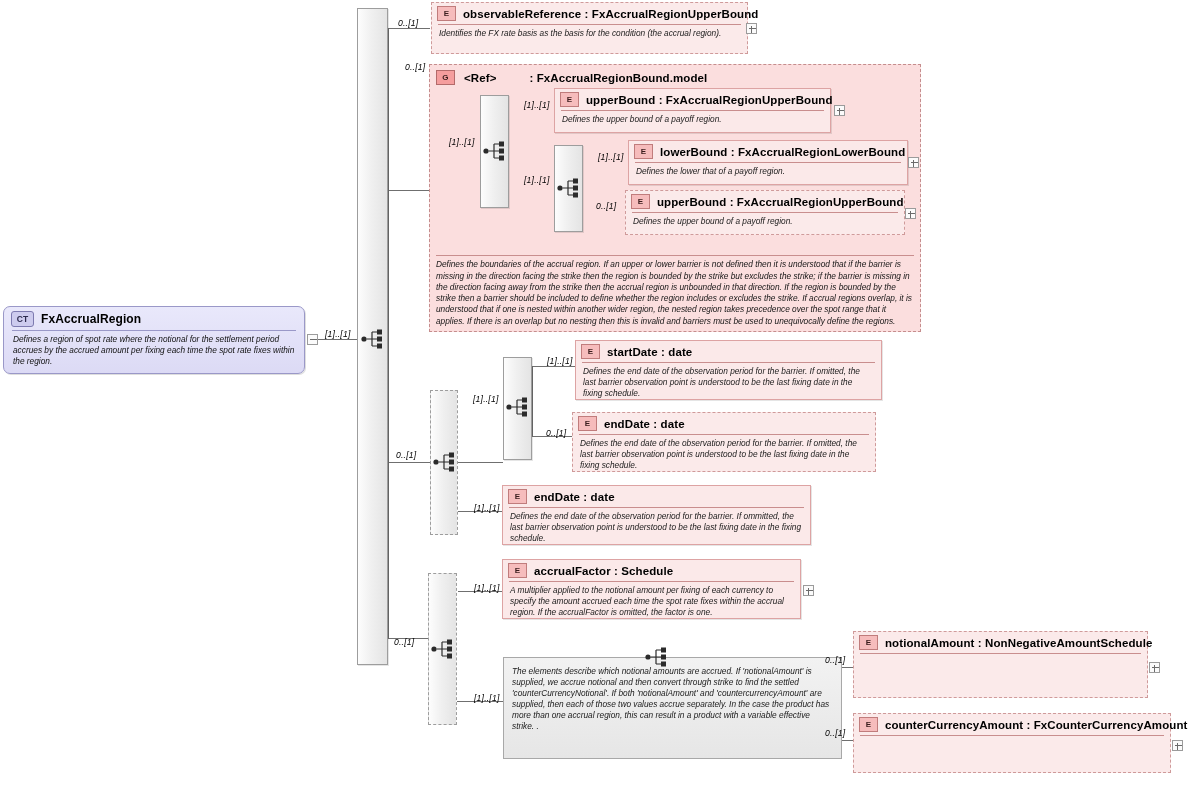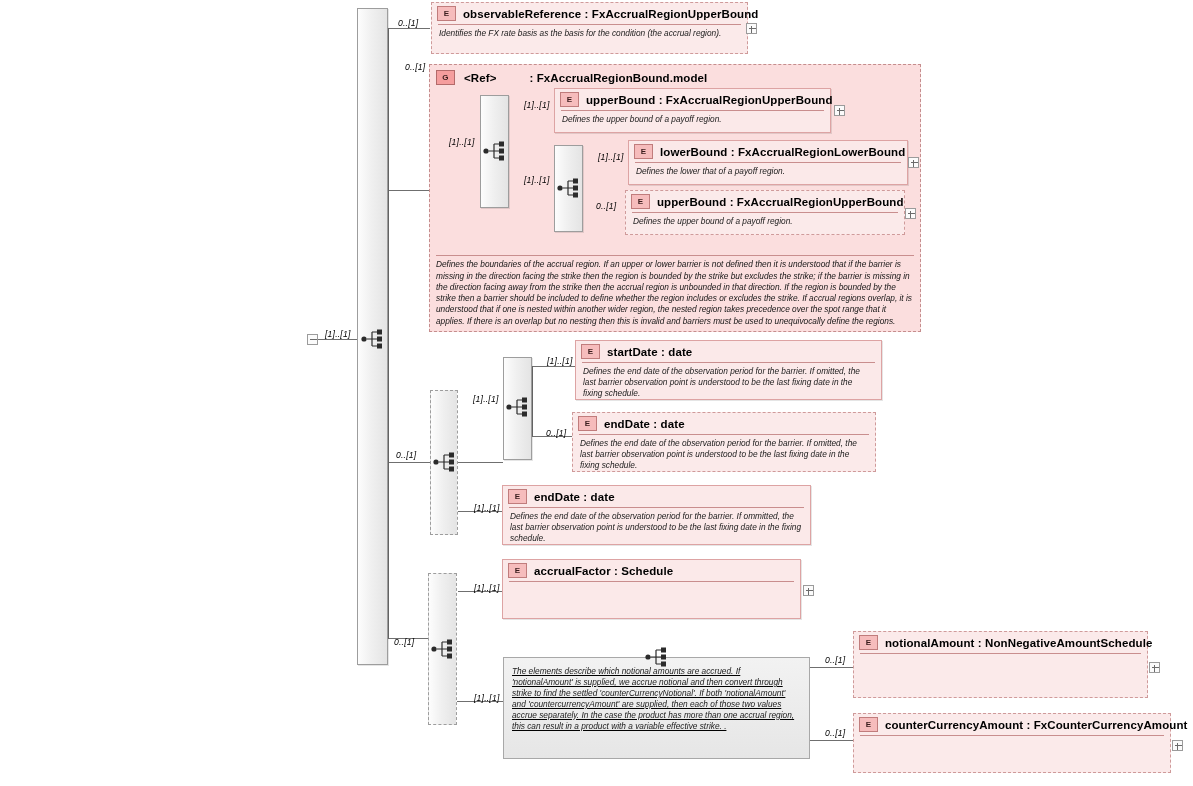--- a/index.html
+++ b/index.html
@@ -141,20 +141,28 @@
   <div class="ln v" style="left:430px;top:462px;height:49px;"></div>
   <div class="ln h" style="left:430px;top:511px;width:72px;"></div>
 
   <div class="ln h" style="left:458px;top:591px;width:45px;"></div>
   <div class="ln v" style="left:430px;top:591px;height:110px;"></div>
   <div class="ln h" style="left:430px;top:701px;width:73px;"></div>
 
   <div class="ln h" style="left:810px;top:667px;width:47px;"></div>
   <div class="ln h" style="left:810px;top:740px;width:47px;"></div>
 
+  <div class="node ct" style="left:3px;top:306px;width:302px;height:68px;">
+    <div class="hdr">
+      <span class="badge">CT</span>
+      <span>FxAccrualRegion</span>
+    </div>
+    <div class="sep"></div>
+    <div class="doc">Defines a region of spot rate where the notional for the settlement period accrues by the accrued amount per fixing each time the spot rate fixes within the region.</div>
+  </div>
   <div class="exp minus" style="left:307px;top:334px;"></div>
   <div class="card" style="left:325px;top:329px;">[1]..[1]</div>
 
   <div class="bar solid" style="left:357px;top:8px;width:31px;height:657px;"></div>
   <div class="seq" style="left:361px;top:328px;">
     <svg width="26" height="22" viewBox="0 0 26 22">
       <circle cx="3" cy="11" r="2.6" fill="#2b2b2b"></circle>
       <path d="M5.6 11 H11 M11 4 V18 M11 4 H16 M11 11 H16 M11 18 H16" stroke="#2b2b2b" stroke-width="1.2" fill="none"></path>
       <rect x="16" y="1.5" width="5" height="5" fill="#2b2b2b"></rect>
       <rect x="16" y="8.5" width="5" height="5" fill="#2b2b2b"></rect>
@@ -306,25 +314,26 @@
   </div>
   <div class="card" style="left:394px;top:637px;">0..[1]</div>
 
   <div class="card" style="left:474px;top:583px;">[1]..[1]</div>
   <div class="node el solid" style="left:502px;top:559px;width:299px;height:60px;">
     <div class="hdr">
       <span class="badge">E</span>
       <span>accrualFactor : Schedule</span>
     </div>
     <div class="sep"></div>
+    <div class="doc">A multiplier applied to the notional amount per fixing of each currency to specify the amount accrued each time the spot rate fixes within the accrual region. If the accrualFactor is omitted, the factor is one.</div>
   </div>
   <div class="exp plus" style="left:803px;top:585px;"></div>
 
   <div class="card" style="left:474px;top:693px;">[1]..[1]</div>
-  <div class="node greybox" style="left:503px;top:657px;width:307px;height:102px;text-decoration:underline;">
+  <div class="node greybox" style="left:503px;top:657px;width:339px;height:102px;">
     <div class="doc" style="padding:8px 8px 4px 8px;">The elements describe which notional amounts are accrued. If 'notionalAmount' is supplied, we accrue notional and then convert through strike to find the settled 'counterCurrencyNotional'. If both 'notionalAmount' and 'countercurrencyAmount' are supplied, then each of those two values accrue separately. In the case the product has more than one accrual region, this can result in a product with a variable effective strike. .</div>
   </div>
   <div class="seq" style="left:645px;top:646px;">
     <svg width="26" height="22" viewBox="0 0 26 22">
       <circle cx="3" cy="11" r="2.6" fill="#2b2b2b"></circle>
       <path d="M5.6 11 H11 M11 4 V18 M11 4 H16 M11 11 H16 M11 18 H16" stroke="#2b2b2b" stroke-width="1.2" fill="none"></path>
       <rect x="16" y="1.5" width="5" height="5" fill="#2b2b2b"></rect>
       <rect x="16" y="8.5" width="5" height="5" fill="#2b2b2b"></rect>
       <rect x="16" y="15.5" width="5" height="5" fill="#2b2b2b"></rect>
     </svg>

